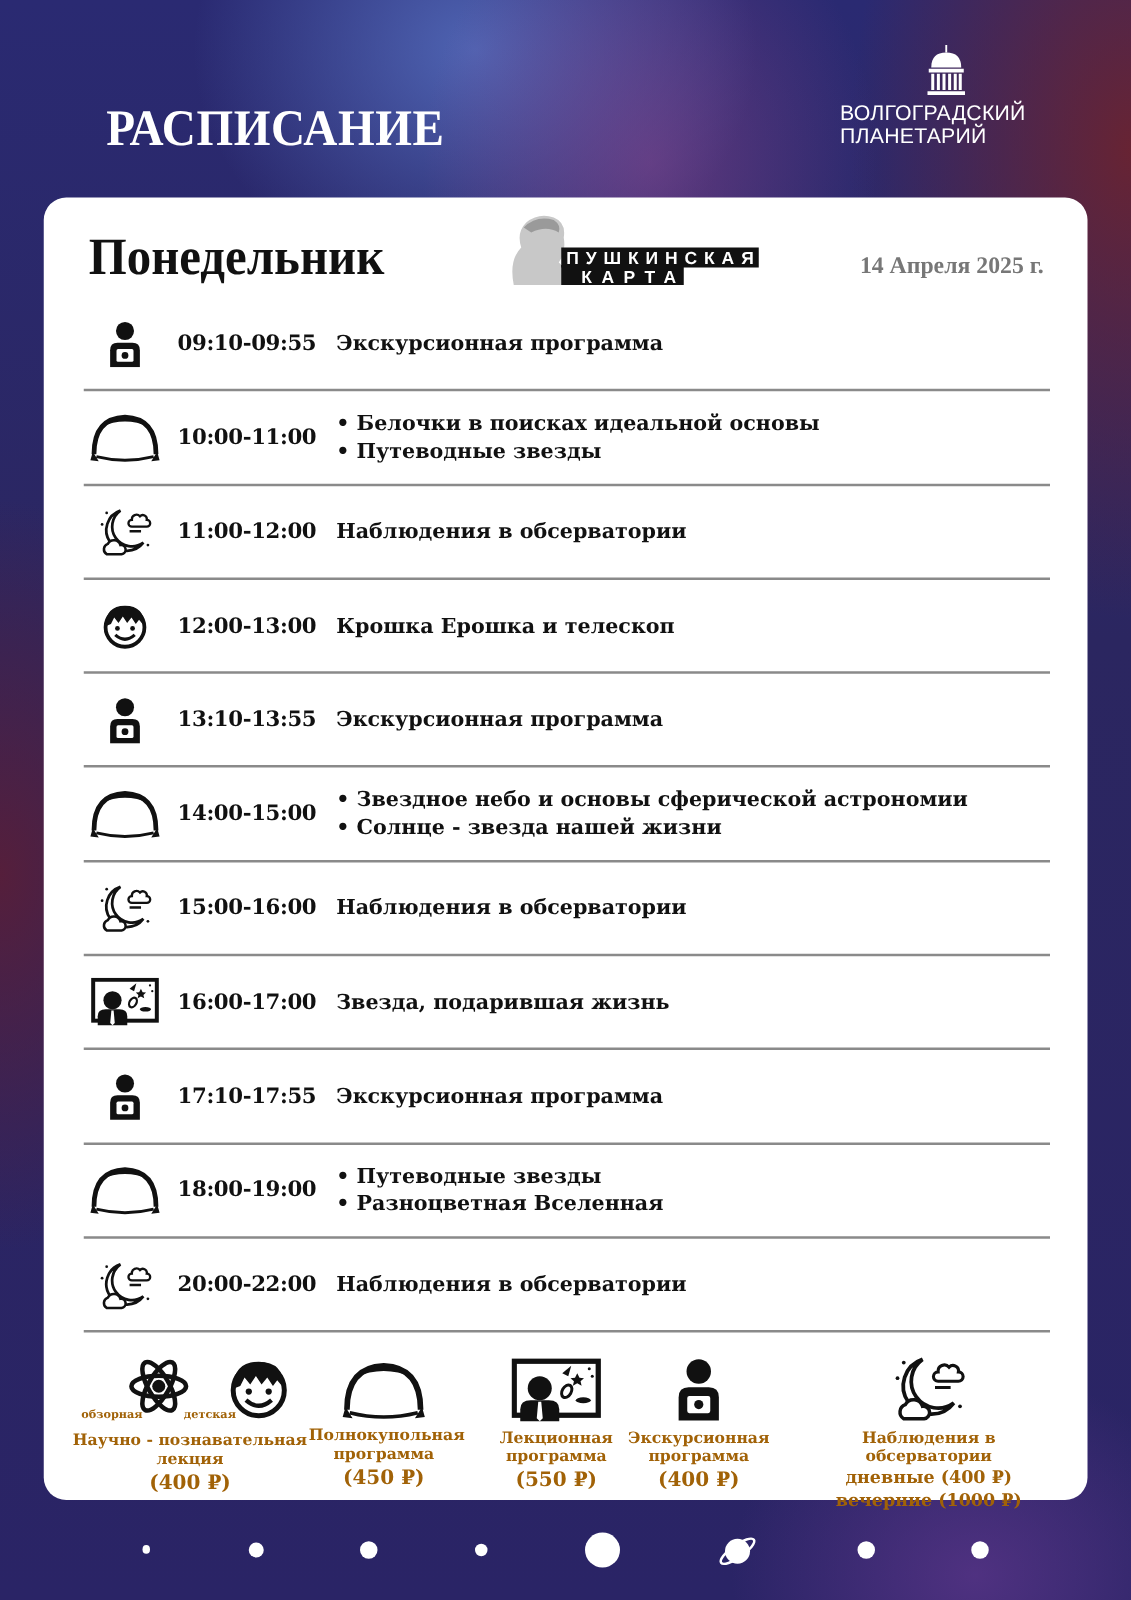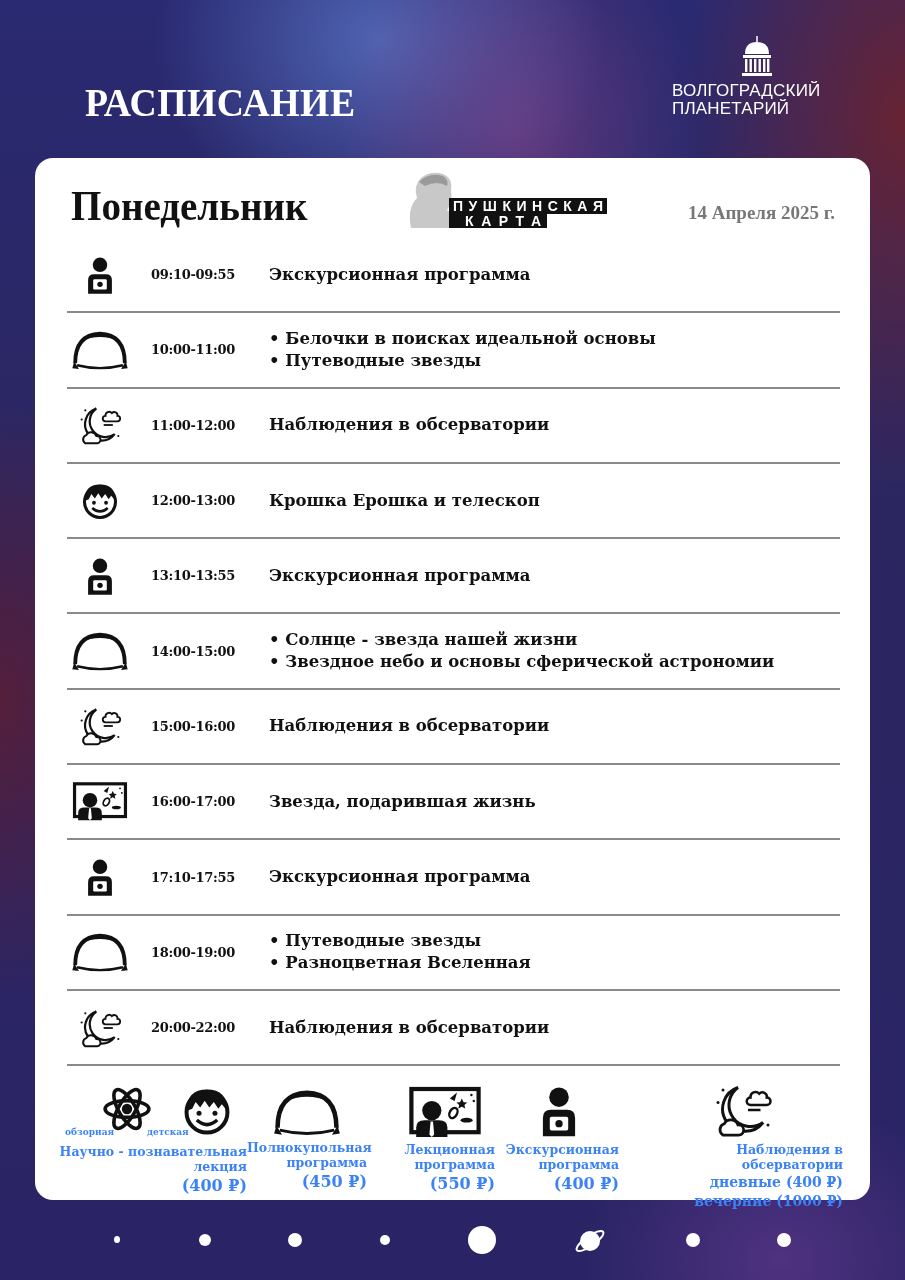--- a/index.html
+++ b/index.html
@@ -38,26 +38,26 @@
     position: absolute; right: 35px; top: 44px;
     font-family: "Liberation Serif", serif; font-weight: bold; font-size: 19px; color: #777;
   }
   .rows { position: absolute; left: 32px; top: 80px; width: 773px; }
   .row {
     position: relative; height: 75.3px; border-bottom: 2px solid #8a8a8a;
     display: flex; align-items: center;
   }
   .row .icon { width: 66px; display: flex; justify-content: center; align-items: center; }
   .row .time {
-    width: 120px; text-align: center; padding-right: 0;
-    font-weight: bold; font-size: 13px; color: #111; letter-spacing: -0.3px;
+    width: 120px; text-align: right; padding-right: 0;
+    font-weight: bold; font-size: 17px; color: #111; letter-spacing: -0.3px;
   }
   .row .titles { margin-left: 16px; font-weight: bold; font-size: 16.5px; color: #111; line-height: 22px; }
   .legend { position: absolute; left: 0; top: 922px; width: 835px; height: 110px; }
-  .leg { position: absolute; text-align: right; font-weight: bold; color: #3b82f6; }
+  .leg { position: absolute; text-align: center; font-weight: bold; color: #a16207; }
   .leg .name { font-size: 12.5px; line-height: 15px; }
   .leg .price { font-size: 16px; line-height: 20px; margin-top: 2px; }
   .leg .sub { position: absolute; font-size: 9px; font-weight: bold; }
   .dots { position: absolute; left: 0; top: 1222px; width: 905px; height: 40px; }
   .dot { position: absolute; background: #fff; border-radius: 50%; }
 </style>
 </head>
 <body>
 
 <svg width="0" height="0" style="position:absolute">
@@ -208,22 +208,22 @@
         </div>
     </div>
     <div class="row">
       <div class="icon">
           <svg width="58" height="42">
             <use href="#ico-dome"></use>
           </svg>
         </div>
       <div class="time">14:00-15:00</div>
       <div class="titles">
+        <div>• Звездное небо и основы сферической астрономии</div>
         <div>• Солнце - звезда нашей жизни</div>
-        <div>• Звездное небо и основы сферической астрономии</div>
       </div>
     </div>
     <div class="row">
       <div class="icon">
           <svg width="44" height="44">
             <use href="#ico-observe"></use>
           </svg>
         </div>
       <div class="time">15:00-16:00</div>
       <div class="titles">

